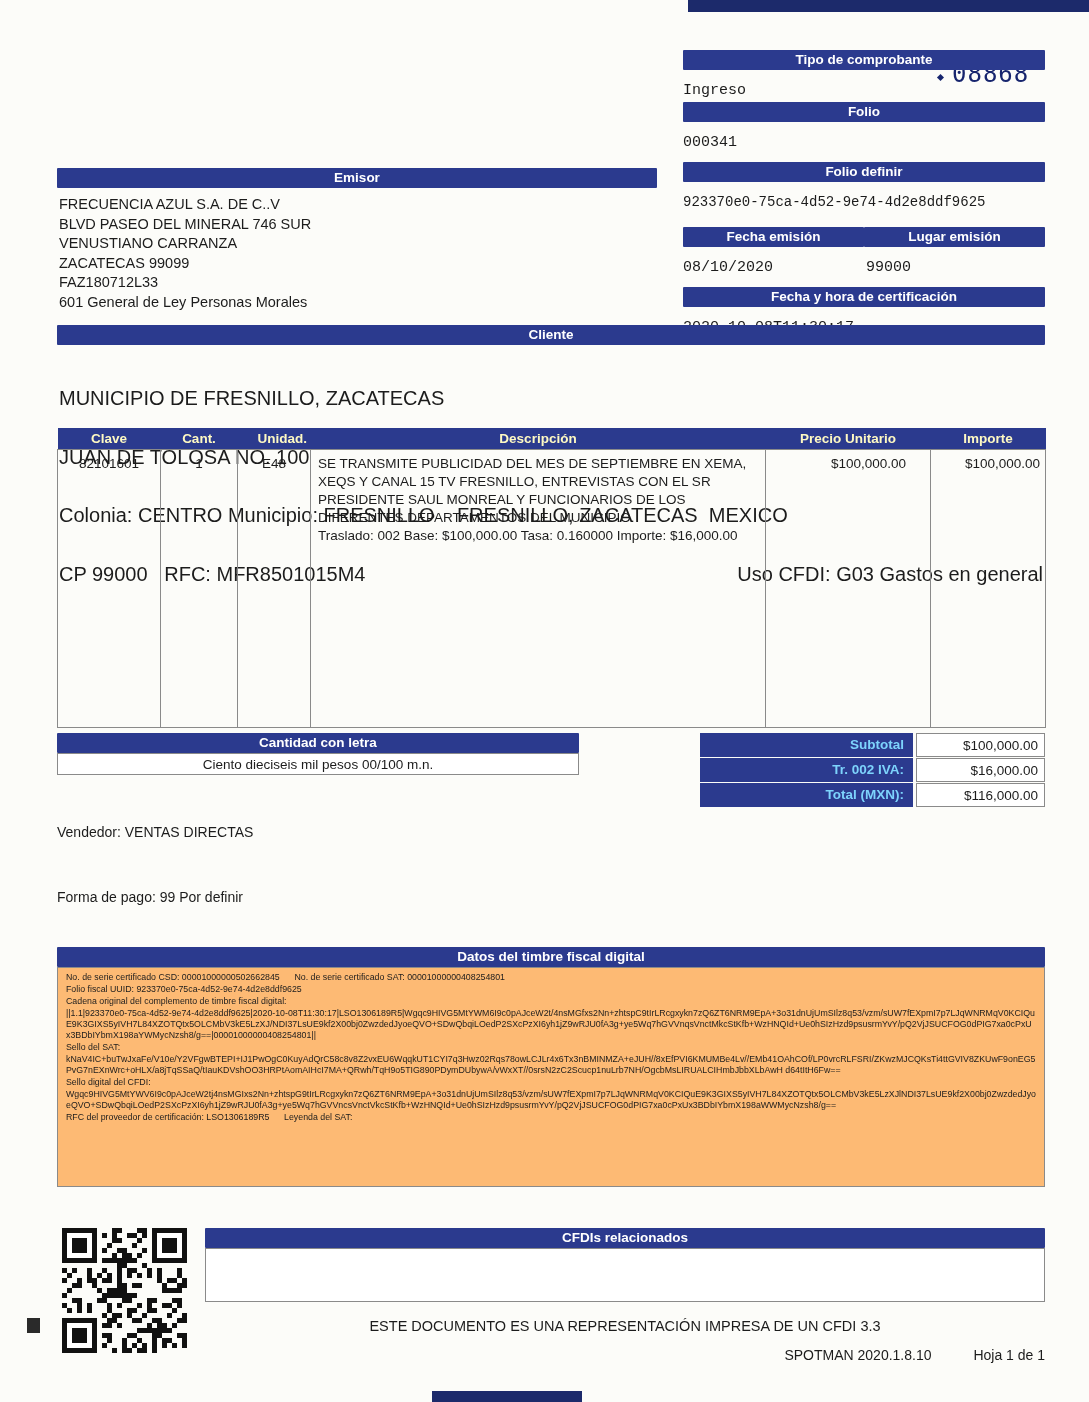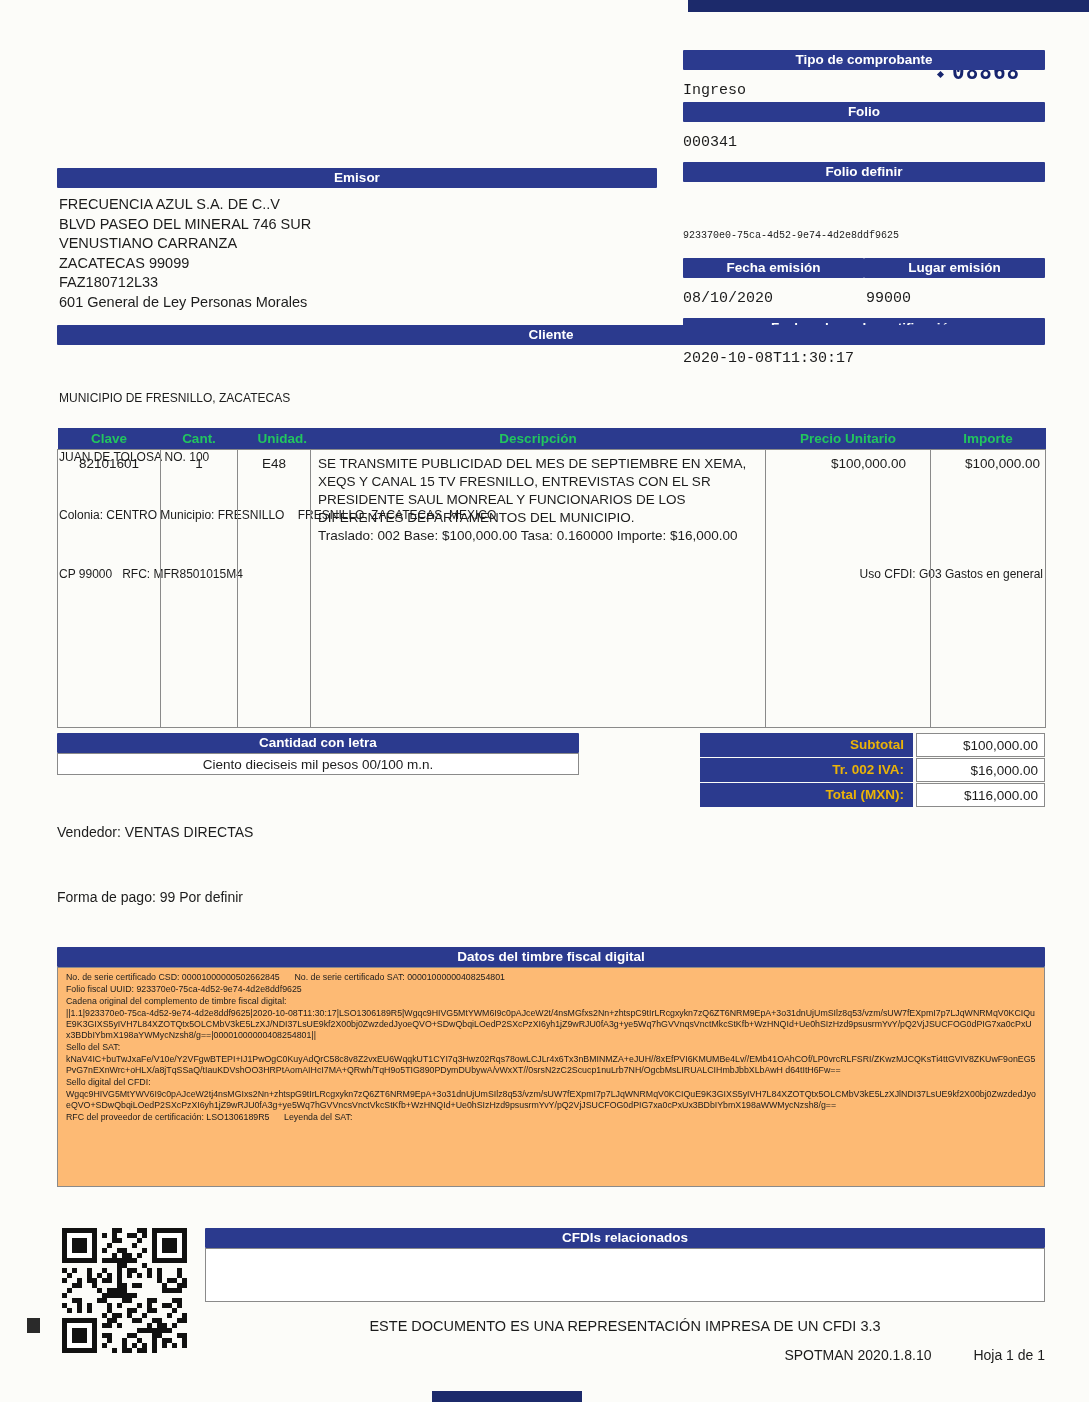--- a/index.html
+++ b/index.html
@@ -15,58 +15,58 @@
 
   
   .artifact { position:absolute; background:var(--artifact,#1c2a6b); }
   .artifact-top { left:688px; top:0; width:401px; height:12px; }
   .artifact-bottom { left:432px; top:1391px; width:150px; height:11px; }
   .artifact-left { left:27px; top:1318px; width:13px; height:15px; background:#2a2a2a; }
 
   
   #stamp { position:absolute; left:938px; top:60px; white-space:nowrap; }
   .stamp-dot { display:inline-block; width:5px; height:5px; background:var(--stamp,#17256e); transform:rotate(45deg); vertical-align:middle; margin-right:9px; }
-  .stamp-digits { font-family:"DejaVu Sans Mono", monospace; font-weight:bold; font-size:21px; letter-spacing:1px; color:var(--stamp,#17256e); }
+  .stamp-digits { font-family:"DejaVu Sans Mono", monospace; font-weight:normal; font-size:24px; letter-spacing:1px; color:var(--stamp,#17256e); }
 
   
   #comprobante { position:absolute; left:683px; top:50px; width:362px; }
   #comprobante .val { text-align:left; font-size:15px; padding:12px 0 3px;font-family:Liberation Mono, monospace; }
-  #comprobante .val.small { font-size:10px;margin-top:36px; }
+  #comprobante .val.small { font-size:14px; }
   .fecha-row { display:flex; margin-top:14px; }
   .fecha-row .bar { flex:1; }
   .fecha-vals { display:flex; gap:4px; }
   .fecha-vals .val { flex:1; }
   .mt { margin-top:8px; }
 
   
   #emisor { position:absolute; left:57px; top:168px; width:600px; }
   #emisor .lines { padding:7px 2px 0; font-size:14.5px; line-height:19.5px; }
 
   
   #cliente { position:absolute; left:57px; top:325px; width:988px; }
-  #cliente .lines { padding:5px 2px 0; font-size:12px; line-height:19.5px; white-space:pre-wrap; }
+  #cliente .lines { padding:5px 2px 0; font-size:20px; line-height:19.5px; white-space:pre-wrap; }
   .cliente-last { display:flex; justify-content:space-between; }
 
   
   #items { position:absolute; left:57px; top:428px; width:988px; }
   #items table { border-collapse:collapse; width:100%; table-layout:fixed; }
-  #items th { background:var(--accent,#2b3a8e); color:#22c55e; font-size:13.5px; padding:3px 20px; font-weight:bold; }
+  #items th { background:var(--accent,#2b3a8e); color:#fef9c3; font-size:13.5px; padding:3px 20px; font-weight:bold; }
   #items td { border:1px solid var(--border,#8a8a8a); vertical-align:top; font-size:13.5px; line-height:18px; padding:5px 7px; height:278px; }
   .tc { text-align:center; }
   .num-pu { text-align:right; padding-right:24px !important; }
   .num-imp { text-align:right; padding-right:5px !important; }
 
   
   #cantidad { position:absolute; left:57px; top:733px; width:522px;border-radius:9px; }
   #cantidad .box { border:1px solid var(--border,#8a8a8a); text-align:center; font-size:13.5px; padding:3px 0 2px; background:#fff; }
 
   
   #totales { position:absolute; left:700px; top:733px; width:345px; font-size:13.5px; }
   .tot-row { display:flex; gap:3px; margin-bottom:1px; }
-  .tot-label { background:var(--accent,#2b3a8e); color:#eab308; font-weight:bold; width:213px; text-align:right; padding:4px 9px 3px 0; }
+  .tot-label { background:var(--accent,#2b3a8e); color:#7dd3fc; font-weight:bold; width:213px; text-align:right; padding:4px 9px 3px 0; }
   .tot-value { width:129px; border:1px solid var(--border,#8a8a8a); text-align:right; padding:4px 6px 3px 0; background:#fff; font-size:13.5px; }
 
   
   #pago { position:absolute; left:57px; top:779px; width:640px; font-size:14px; line-height:21.5px; white-space:pre-wrap; }
 
   
   #timbre { position:absolute; left:57px; top:947px; width:988px; }
   #timbre .box { border:1px solid var(--border,#8a8a8a); background:#fdba74; padding:4px 8px; height:220px; }
   .timbre-line { font-size:8.8px; line-height:11px; white-space:pre-wrap; word-break:break-all; margin-bottom:1px; }
 

